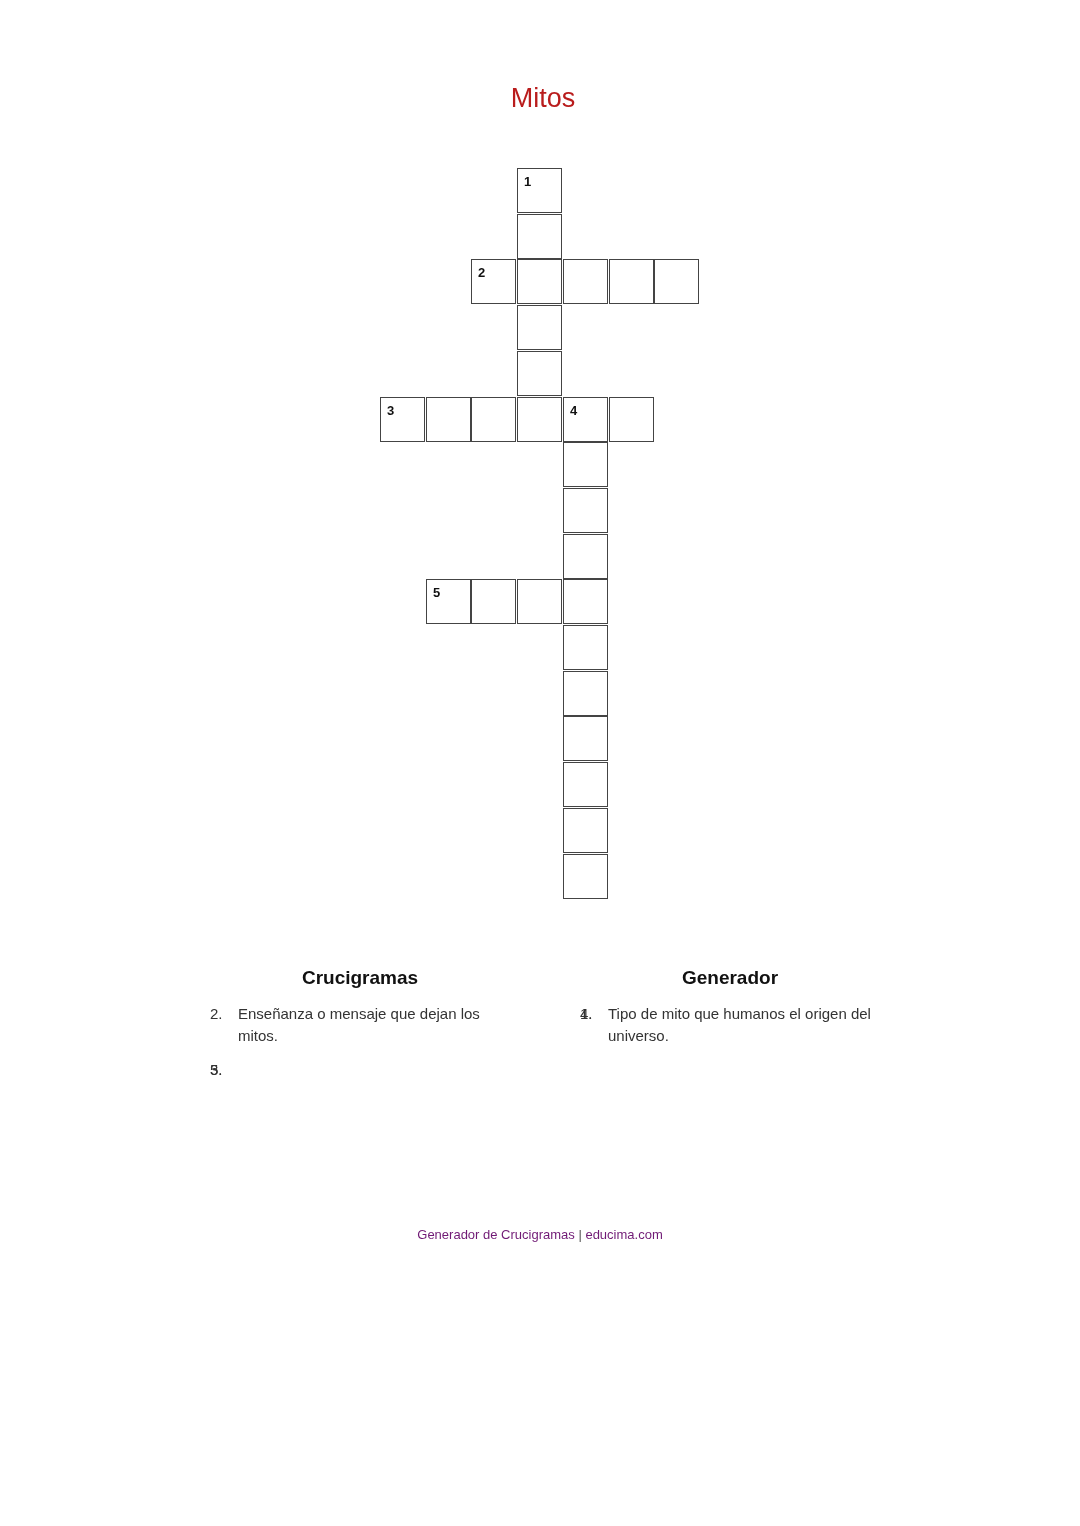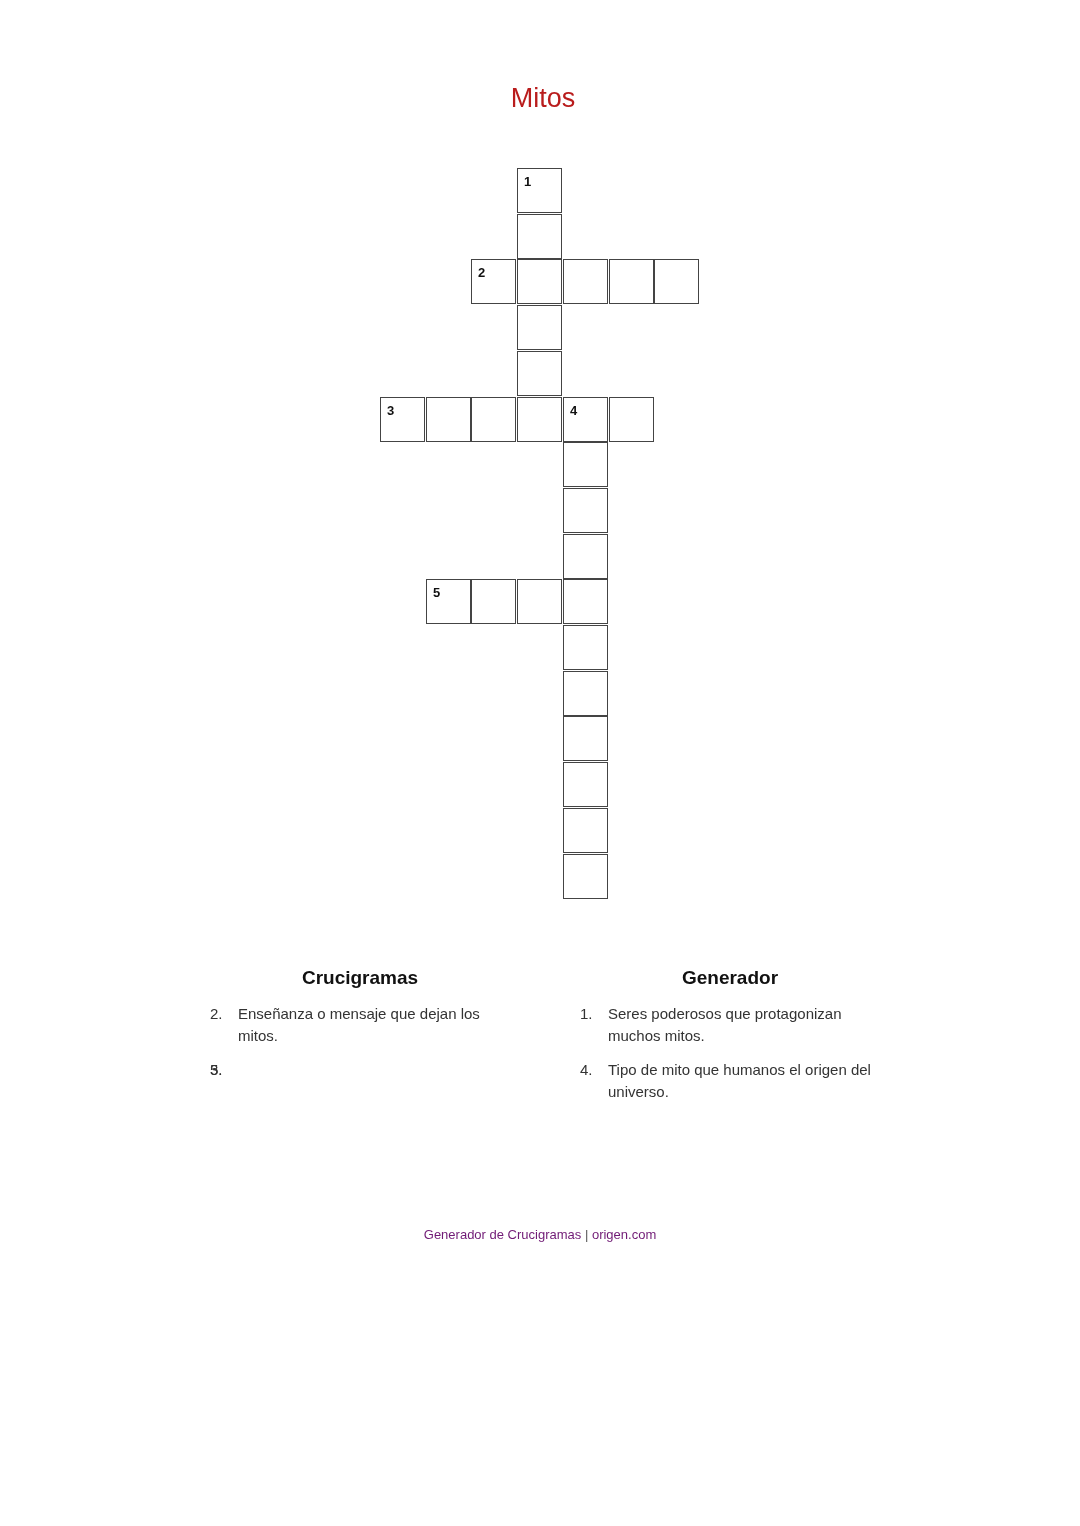--- a/index.html
+++ b/index.html
@@ -69,20 +69,20 @@
   <ol id="list-h">
     <li><span class="n">2.</span><span>Enseñanza o mensaje que dejan los mitos.</span></li>
     <li><span class="n">3.</span></li>
     <li><span class="n">5.</span></li>
   </ol>
 </div>
 
 <div class="clues clues-v">
   <h2>Generador</h2>
   <ol id="list-v">
-    <li><span class="n">1.</span><span>Seres poderosos que protagonizan muchos mitos.</span></li>
+    <li><span class="n">1.</span></li>
     <li><span class="n">4.</span><span>Tipo de mito que humanos el origen del universo.</span></li>
   </ol>
 </div>
 
 <div class="footer">
-  <a>Generador de Crucigramas</a><span> | </span><a>origen.com</a>
+  <a>Generador de Crucigramas</a><span> | </span><a>educima.com</a>
 </div>
 
 </body></html>

